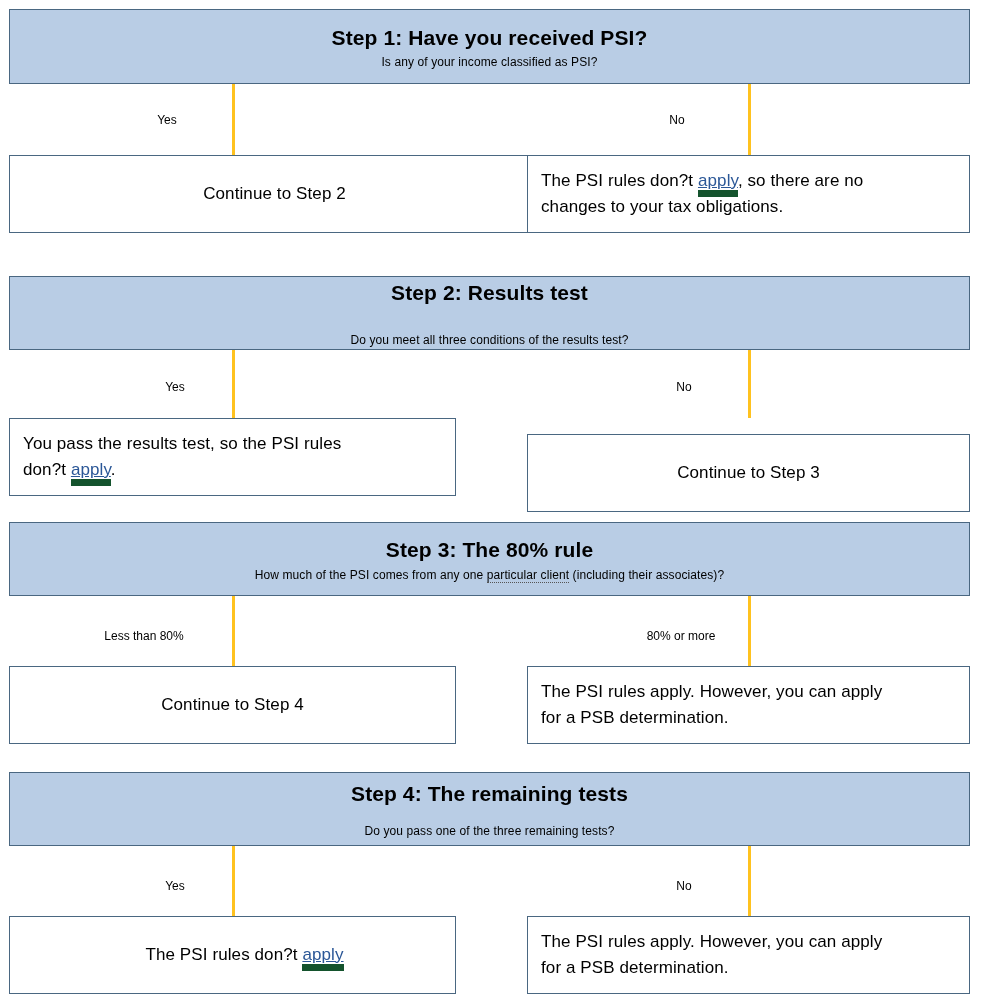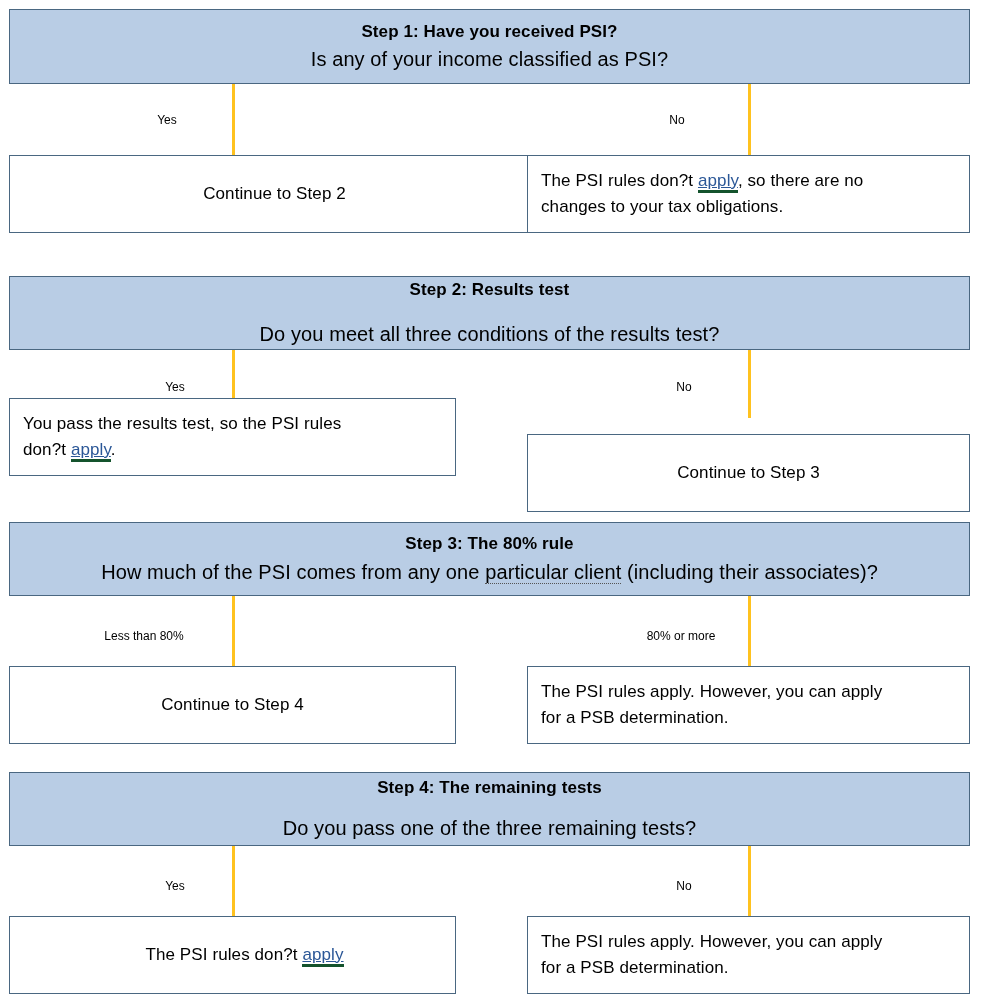--- a/index.html
+++ b/index.html
@@ -37,27 +37,27 @@
     box-sizing: border-box;
     background: #b9cde5;
     border: 1px solid #4a6781;
     display: flex;
     flex-direction: column;
     align-items: center;
     justify-content: center;
     text-align: center;
   }
   .question-title {
-    font-size: 17px;
+    font-size: 21px;
     font-weight: bold;
     line-height: 1.5;
     letter-spacing: 0.1px;
   }
   .question-sub {
-    font-size: 20px;
+    font-size: 12px;
     font-weight: normal;
     line-height: 1.5;
     letter-spacing: 0.1px;
   }
 
   
   .connector {
     position: absolute;
     width: 3px;
     background: #ffc21f;
@@ -98,21 +98,21 @@
   }
   .answer-text {
     display: block;
   }
 
   
   .link {
     color: #2b5797;
     text-decoration: underline;
     text-decoration-color: #2b5797;
-    border-bottom: 3px solid #14532d;
+    border-bottom: 7px solid #14532d;
     line-height: 1.1;
   }
   .dotted-term {
     color: #000000;
     border-bottom: 1px dotted #555555;
     text-decoration: none;
   }
 </style>
 </head>
 <body>
@@ -136,21 +136,21 @@
       </div>
     </div>
     <div class="step-block">
       <div class="question-band" style="top: 276px; height: 74px; justify-content: space-between;">
         <div class="question-title">Step 2: Results test</div>
         <div class="question-sub">Do you meet all three conditions of the results test?</div>
       </div>
       <div class="connector" style="left: 232px; top: 350px; height: 68px;"></div>
       <div class="connector" style="left: 748px; top: 350px; height: 68px;"></div>
       <div class="branch-label" style="left: 175px; top: 381px;">Yes</div>
-      <div class="answer-box left" style="left: 9px; top: 398px; width: 447px; height: 78px;">
+      <div class="answer-box left" style="left: 9px; top: 418px; width: 447px; height: 78px;">
         <span class="answer-text"><span>You pass the results test, so the PSI rules</span></span>
         <span class="answer-text"><span>don?t </span><span class="link">apply</span><span>.</span></span>
       </div>
       <div class="branch-label" style="left: 684px; top: 381px;">No</div>
       <div class="answer-box center" style="left: 527px; top: 434px; width: 443px; height: 78px;">
         <span class="answer-text"><span>Continue to Step 3</span></span>
       </div>
     </div>
     <div class="step-block">
       <div class="question-band" style="top: 522px; height: 74px;">

